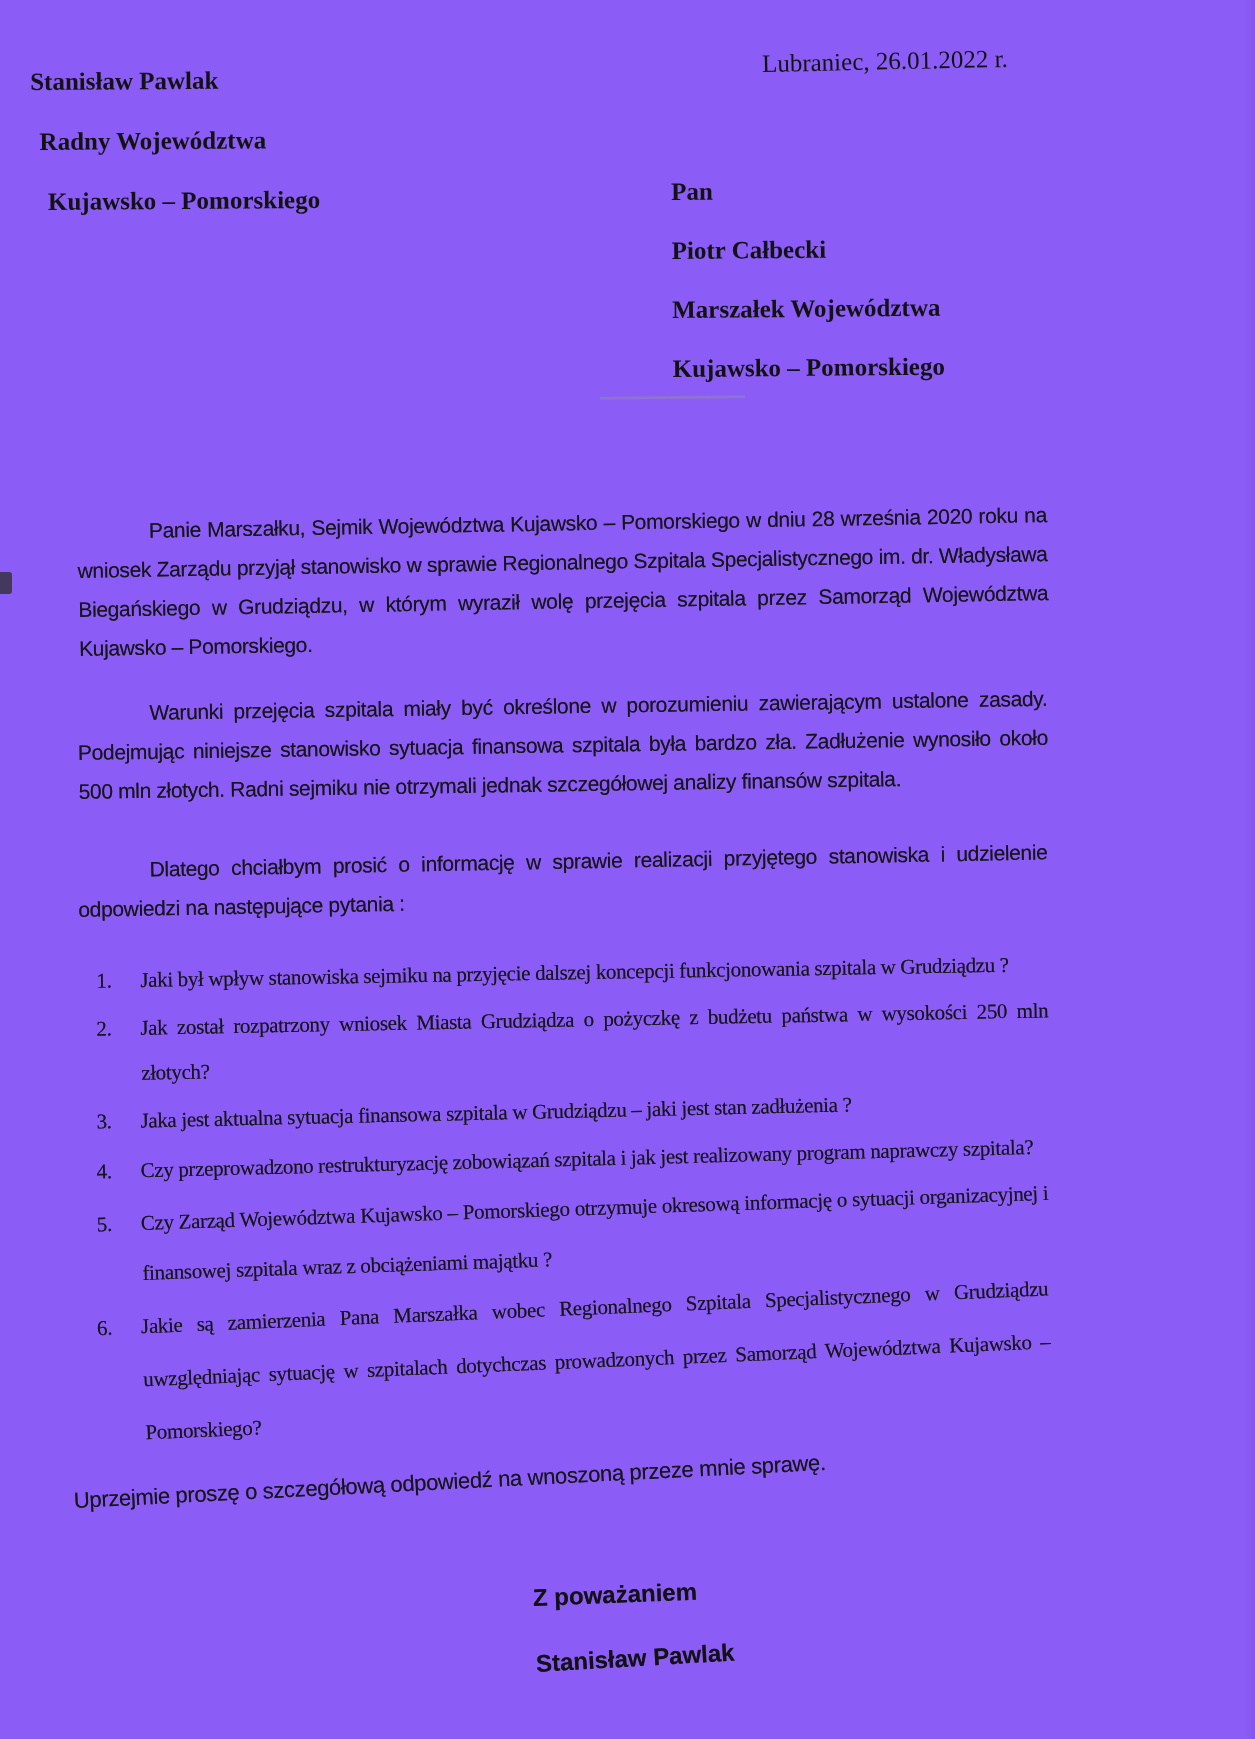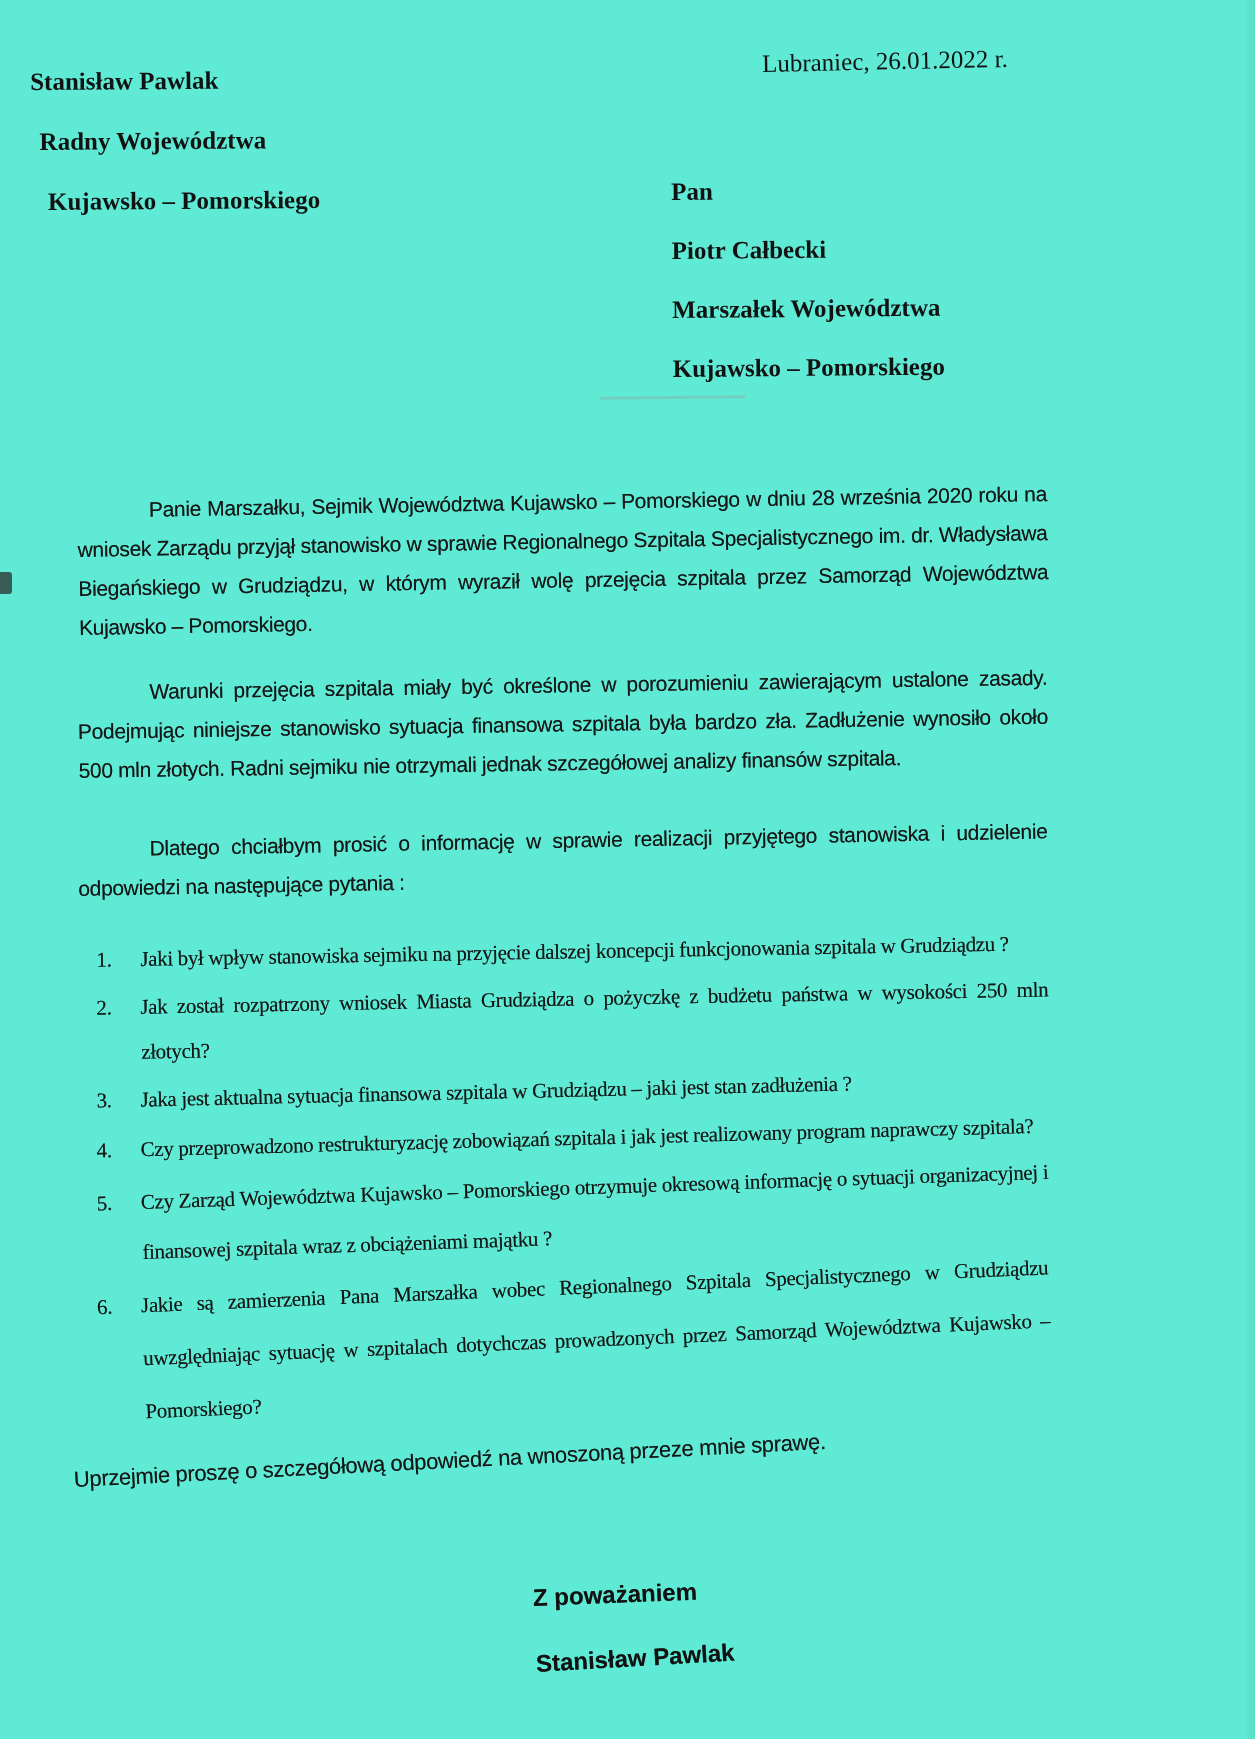--- a/index.html
+++ b/index.html
@@ -4,21 +4,21 @@
 <style>
   html, body {
     margin: 0;
     padding: 0;
     background: #ffffff;
   }
   .page {
     position: relative;
     width: 1255px;
     height: 1739px;
-    background: #5eead4;
+    background: #8b5cf6;
     overflow: hidden;
     color: #121212;
     font-family: "Liberation Sans", sans-serif;
   }
   
   .page::after {
     content: "";
     position: absolute;
     top: 0; right: 0;
     width: 10px; height: 100%;
@@ -62,21 +62,21 @@
     font-size: 25px;
     transform: rotate(-0.5deg);
     transform-origin: left top;
     white-space: nowrap;
   }
   .recipient .line { margin-bottom: 31px; }
 
   
   .letter-body {
     position: absolute;
-    top: 491px;
+    top: 512px;
     left: 78px;
     width: 970px;
     font-size: 21px;
     letter-spacing: -0.35px;
     color: #161616;
     text-shadow: 0 0 0.5px rgba(0,0,0,0.55);
   }
   .para {
     margin: 0 0 26px 0;
     line-height: 39px;

